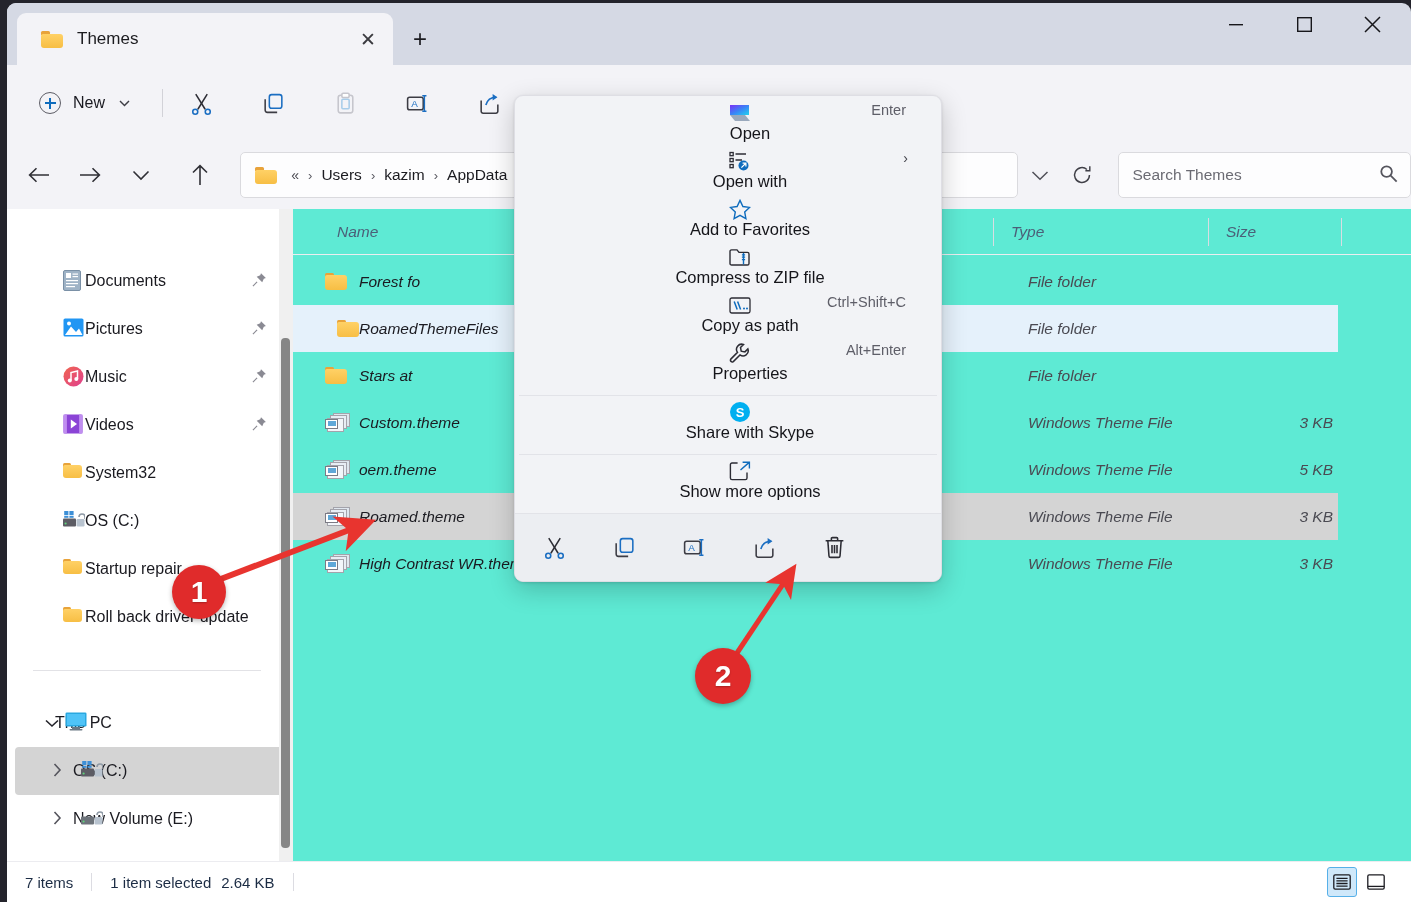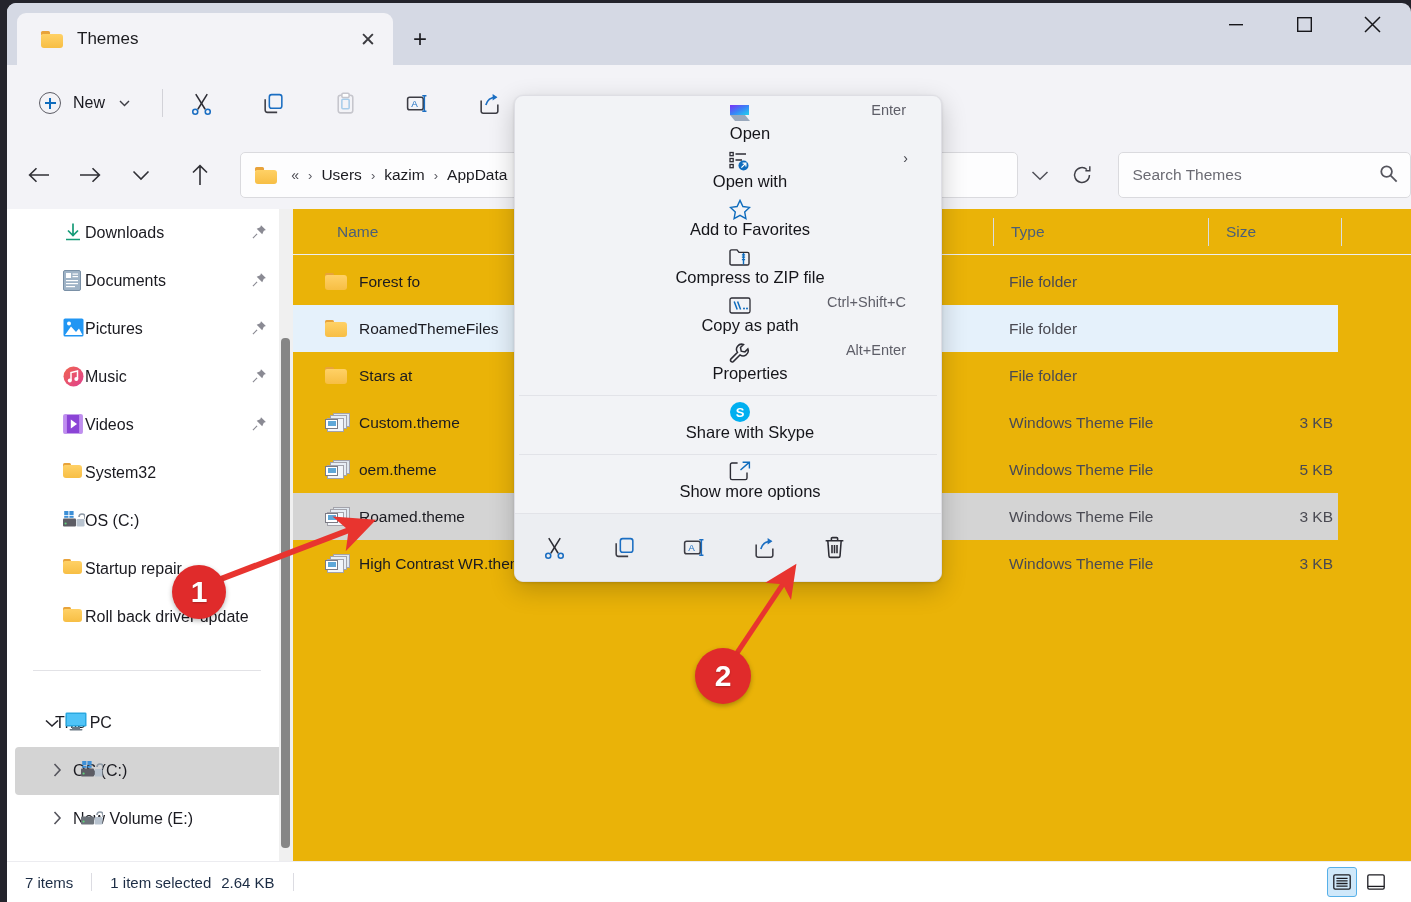--- a/index.html
+++ b/index.html
@@ -181,21 +181,22 @@
     background: #f0f0f0;
   }
   #side-scroll-thumb {
     position: absolute; left: 274px; top: 129px; width: 9px; height: 510px;
     background: #868686; border-radius: 4px;
   }
 
   
   #filepane {
     position: absolute; left: 286px; top: 0; width: 1118px; height: 652px;
-    background: #eab308;
+    background: #5eead4;
+    font-style: italic;
   }
   #colhead {
     position: absolute; left: 0; top: 0; width: 1118px; height: 46px;
     display: flex; align-items: center;
     font-size: 15.5px; color: #4b5f78;
   }
   .colh { position: absolute; top: 0; height: 46px; display:flex; align-items:center; }
   .colh .vline {
     position: absolute; left: 0; top: 9px; width: 1px; height: 28px; background: #d9dde2;
   }
@@ -206,25 +207,25 @@
   #colh-end  { left: 1048px; width:1px; }
   #colhead-rule {
     position:absolute; left:0; top:45px; width:1118px; height:1px; background:#eceef0;
   }
 
   .frow {
     position: absolute; left: 0; width: 1045px; height: 47px;
     display: flex; align-items: center;
     font-size: 15.5px; color: #1b1b21;
   }
-  .frow.hl-blue { background: #e5f1fb; }
+  .frow.hl-blue { background: #e5f1fb; text-align: center; }
   .frow.hl-grey { background: #d4d4d4; }
   .frow .fic { position: absolute; left: 32px; width: 24px; height: 20px; }
   .frow .fname { position: absolute; left: 66px; white-space: nowrap; }
-  .frow .ftype { position: absolute; left: 716px; color: #4a4a52; }
+  .frow .ftype { position: absolute; left: 735px; color: #4a4a52; }
   .frow .fsize { position: absolute; left: 930px; width: 110px; text-align: right; color: #4a4a52; }
 
   
   .themeic { position: relative; width: 26px; height: 21px; }
   .themeic .sheet {
     position:absolute; width:17px; height:14px; background:#ffffff;
     border:1px solid #a3a3ab;
   }
   .themeic .s1 { left: 8px; top: 0px; background:#dfe7ef; }
   .themeic .s2 { left: 5px; top: 2.5px; background:#e8eef5; }
@@ -434,34 +435,20 @@
             <path d="M12.3 12.3 L18.6 18.6"></path>
         </svg>
       </span>
     </div>
   </div>
 
   <div id="body">
 
     <div id="sidebar">
 
-      <div class="nav-item" style="top:0;position:absolute;width:270px;">
-        <span class="ico">
-          <svg width="20" height="20" viewBox="0 0 20 20" fill="none" stroke="#169b77" stroke-width="1.7">
-            <path d="M10 1.5 V13 M5 8.5 L10 13.6 L15 8.5 M3 17.5 H17"></path>
-          </svg>
-        </span>
-        <span class="txt">Downloads</span>
-        <span class="pin">
-          <svg width="15" height="15" viewBox="0 0 16 16" fill="#8a8a93">
-              <path d="M9.6 1.2 L14.8 6.4 L12.6 7.2 L10.9 11 L5 5.1 L8.8 3.4 Z M5.4 10.6 L1.2 14.8 L5.4 10.6Z"></path>
-              <path d="M5.4 10.6 L1 15" stroke="#8a8a93" stroke-width="1.3"></path>
-            </svg>
-        </span>
-      </div>
 
       <div class="nav-item" style="top:48px;position:absolute;width:270px;">
         <span class="ico">
           <svg width="18" height="21" viewBox="0 0 18 21">
             <rect x="0.5" y="0.5" width="17" height="20" rx="1.5" fill="#9fb3c6" stroke="#7a90a6"></rect>
             <rect x="3" y="3" width="5" height="5" fill="#fff"></rect>
             <rect x="9.5" y="3.5" width="5.5" height="1.2" fill="#fff"></rect>
             <rect x="9.5" y="6" width="5.5" height="1.2" fill="#fff"></rect>
             <rect x="3" y="10" width="12" height="1.2" fill="#fff"></rect>
             <rect x="3" y="13" width="12" height="1.2" fill="#fff"></rect>

